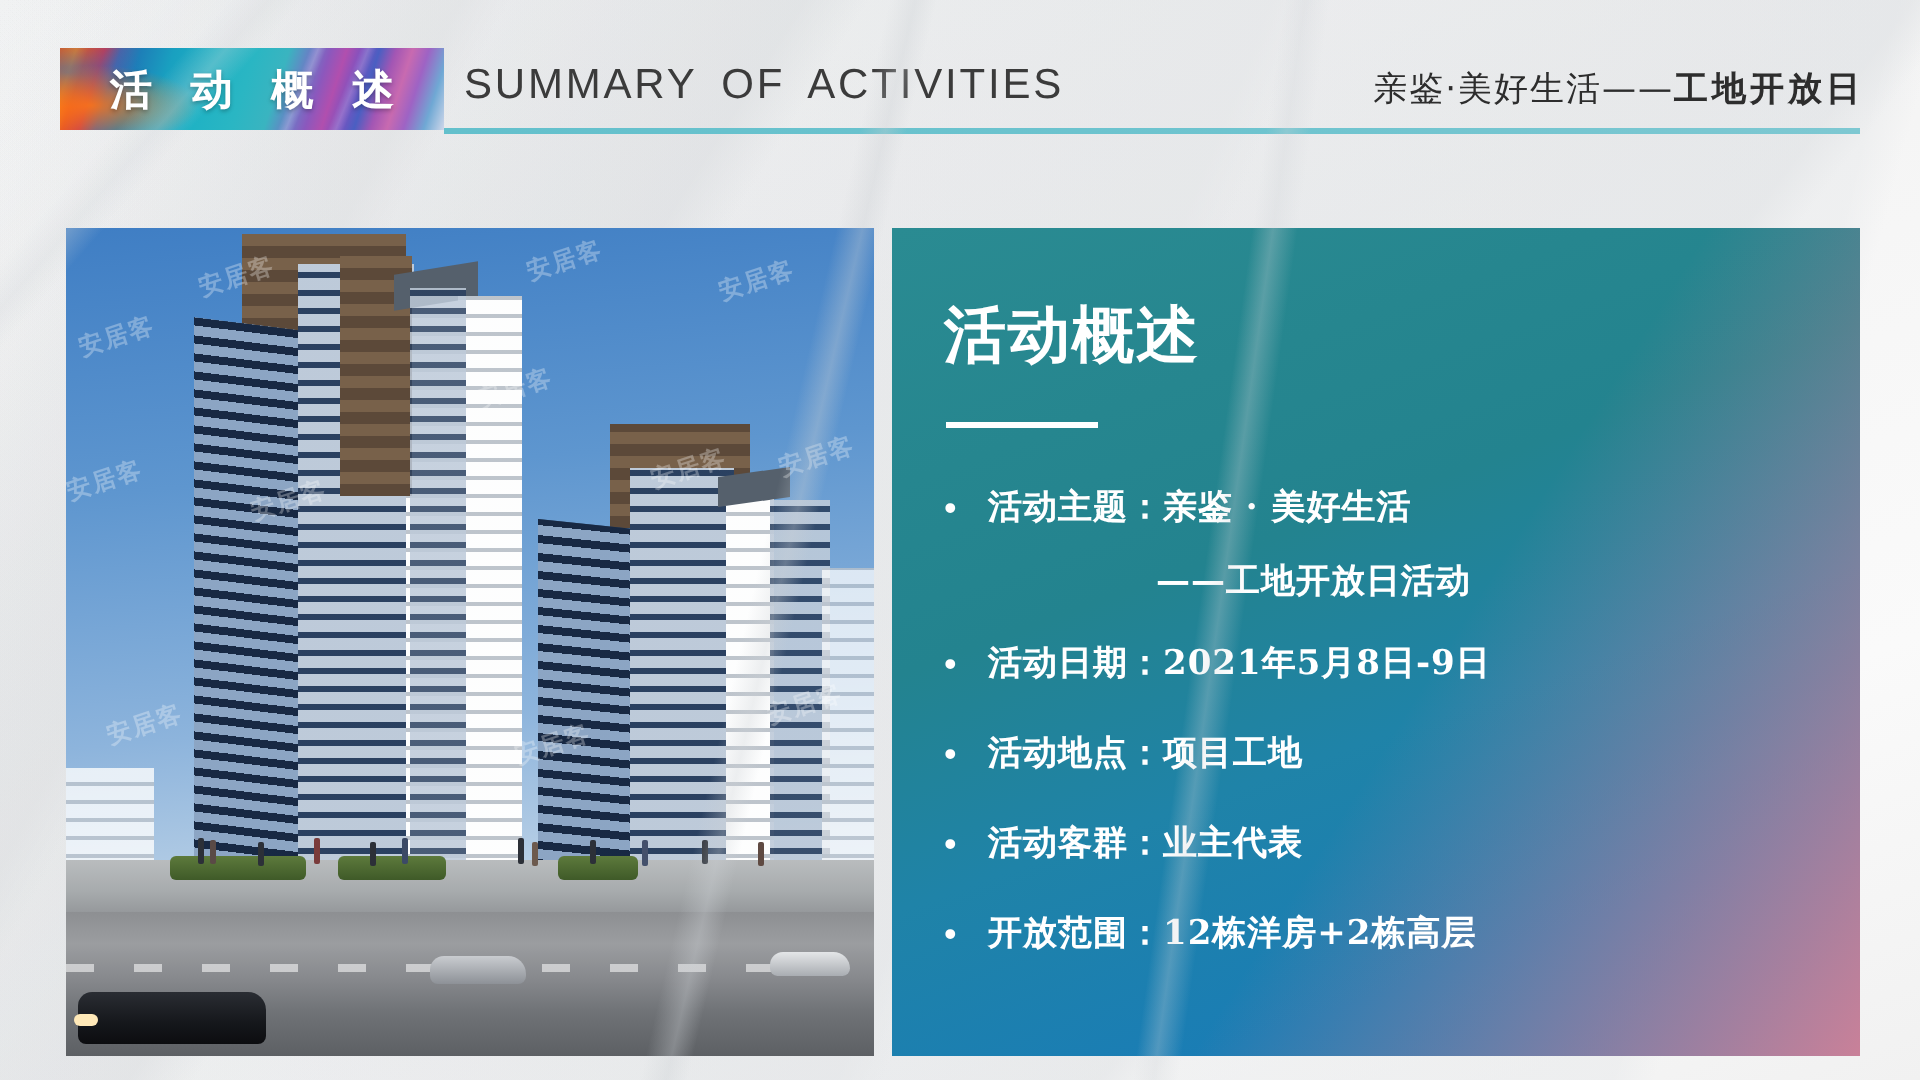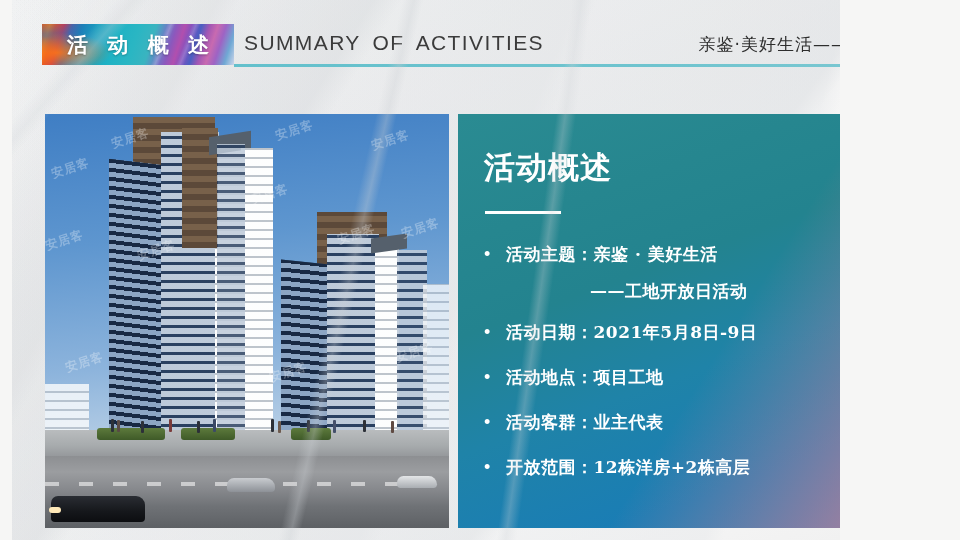--- a/index.html
+++ b/index.html
@@ -6,31 +6,30 @@
   * { margin:0; padding:0; box-sizing:border-box; }
   html,body { width:960px; height:540px; overflow:hidden; }
   body {
     font-family:"Liberation Sans","DejaVu Sans",sans-serif;
     background:#f6f6f5;
     position:relative;
   }
 
   
   #slide {
-    position:absolute; inset:0; width:828px; height:540px;
+    position:absolute; inset:0; width:960px; height:540px;
     background:
       linear-gradient(118deg, rgba(255,255,255,0) 0%, rgba(222,224,226,.55) 18.5%, rgba(255,255,255,0) 20.5%),
       linear-gradient(122deg, rgba(255,255,255,0) 0%, rgba(214,217,220,.45) 31%, rgba(255,255,255,0) 33.5%),
       linear-gradient(112deg, rgba(255,255,255,0) 0%, rgba(228,230,232,.6) 54%, rgba(255,255,255,0) 56%),
       linear-gradient(127deg, rgba(255,255,255,0) 0%, rgba(218,221,224,.4) 70%, rgba(255,255,255,0) 72%),
       linear-gradient(105deg, rgba(255,255,255,0) 0%, rgba(231,233,235,.5) 86%, rgba(255,255,255,0) 88%),
       linear-gradient(135deg, rgba(236,238,239,.75) 0%, rgba(255,255,255,0) 12%),
       linear-gradient(160deg,#fcfcfc 0%,#f4f4f4 40%,#fafafa 75%,#f1f1f1 100%);
     overflow:hidden;
-    margin-left:12px;
   }
   #slide::after{
     content:""; position:absolute; inset:0; pointer-events:none;
     background:
       linear-gradient(103deg, rgba(255,255,255,0) 41%, rgba(205,209,213,.35) 42.2%, rgba(255,255,255,0) 43.2%),
       linear-gradient(98deg,  rgba(255,255,255,0) 62%, rgba(209,213,217,.3) 63%, rgba(255,255,255,0) 64.2%),
       linear-gradient(131deg, rgba(255,255,255,0) 8%,  rgba(212,216,220,.3) 9.4%, rgba(255,255,255,0) 10.6%);
   }
 
   

